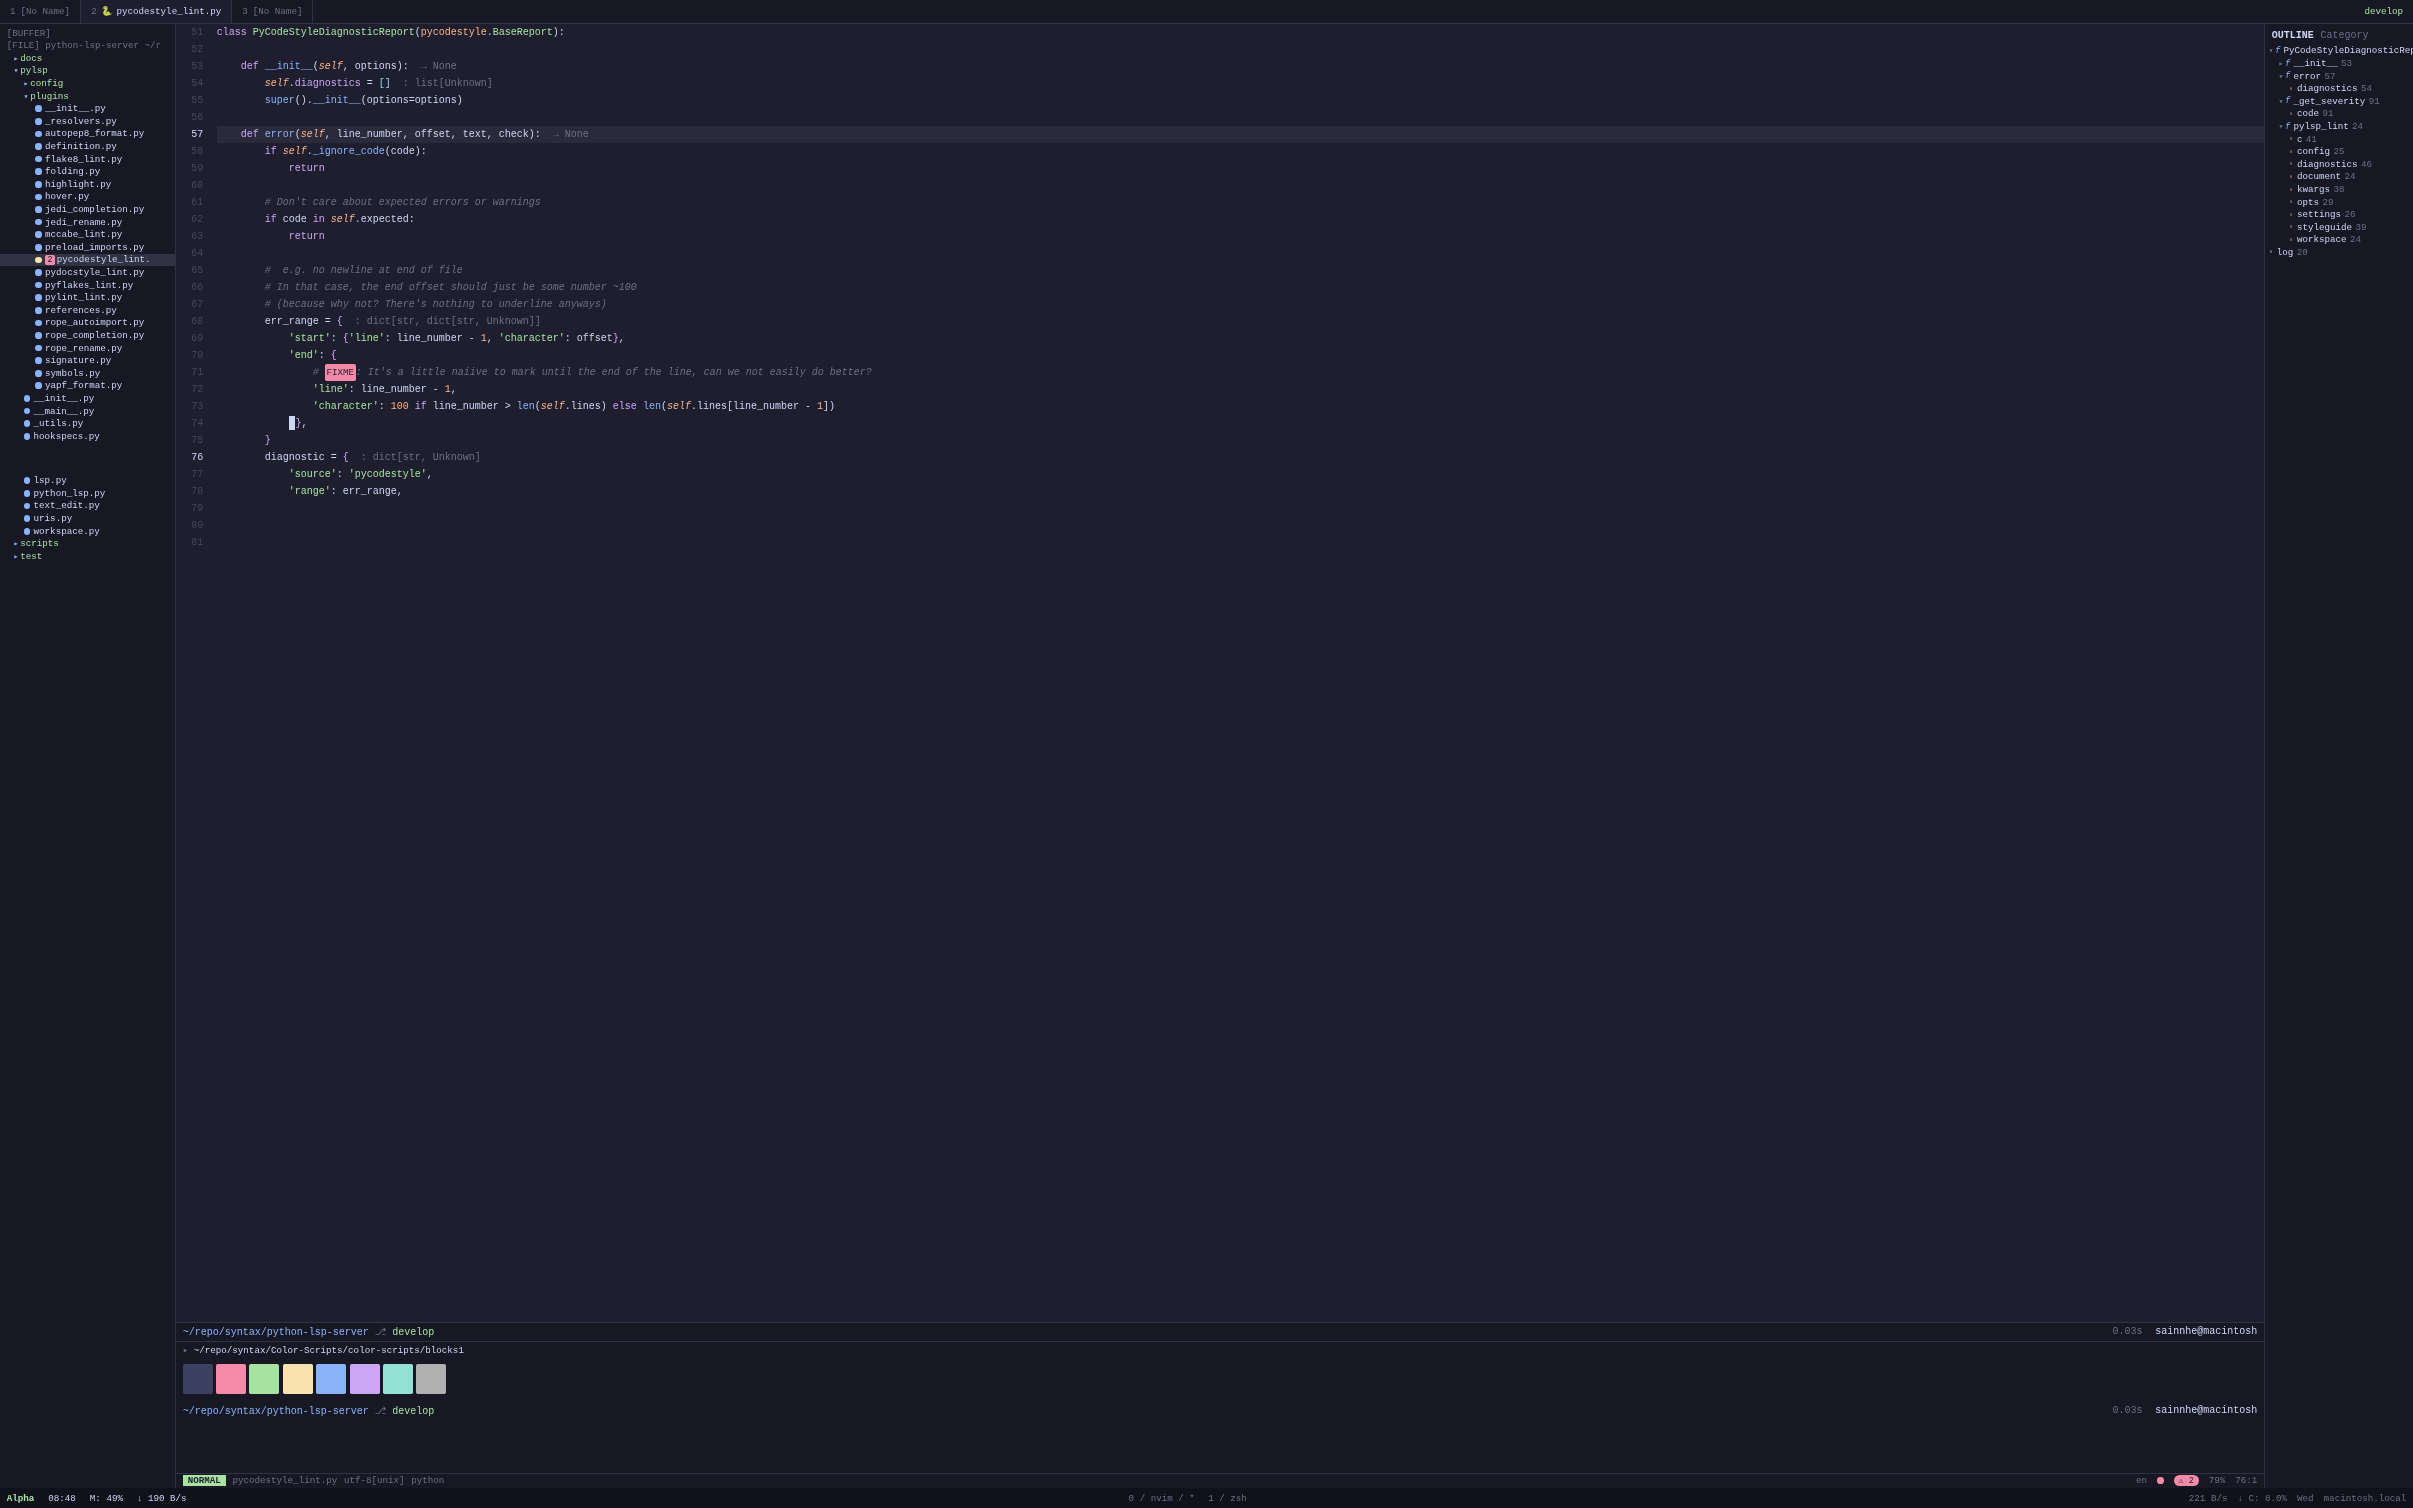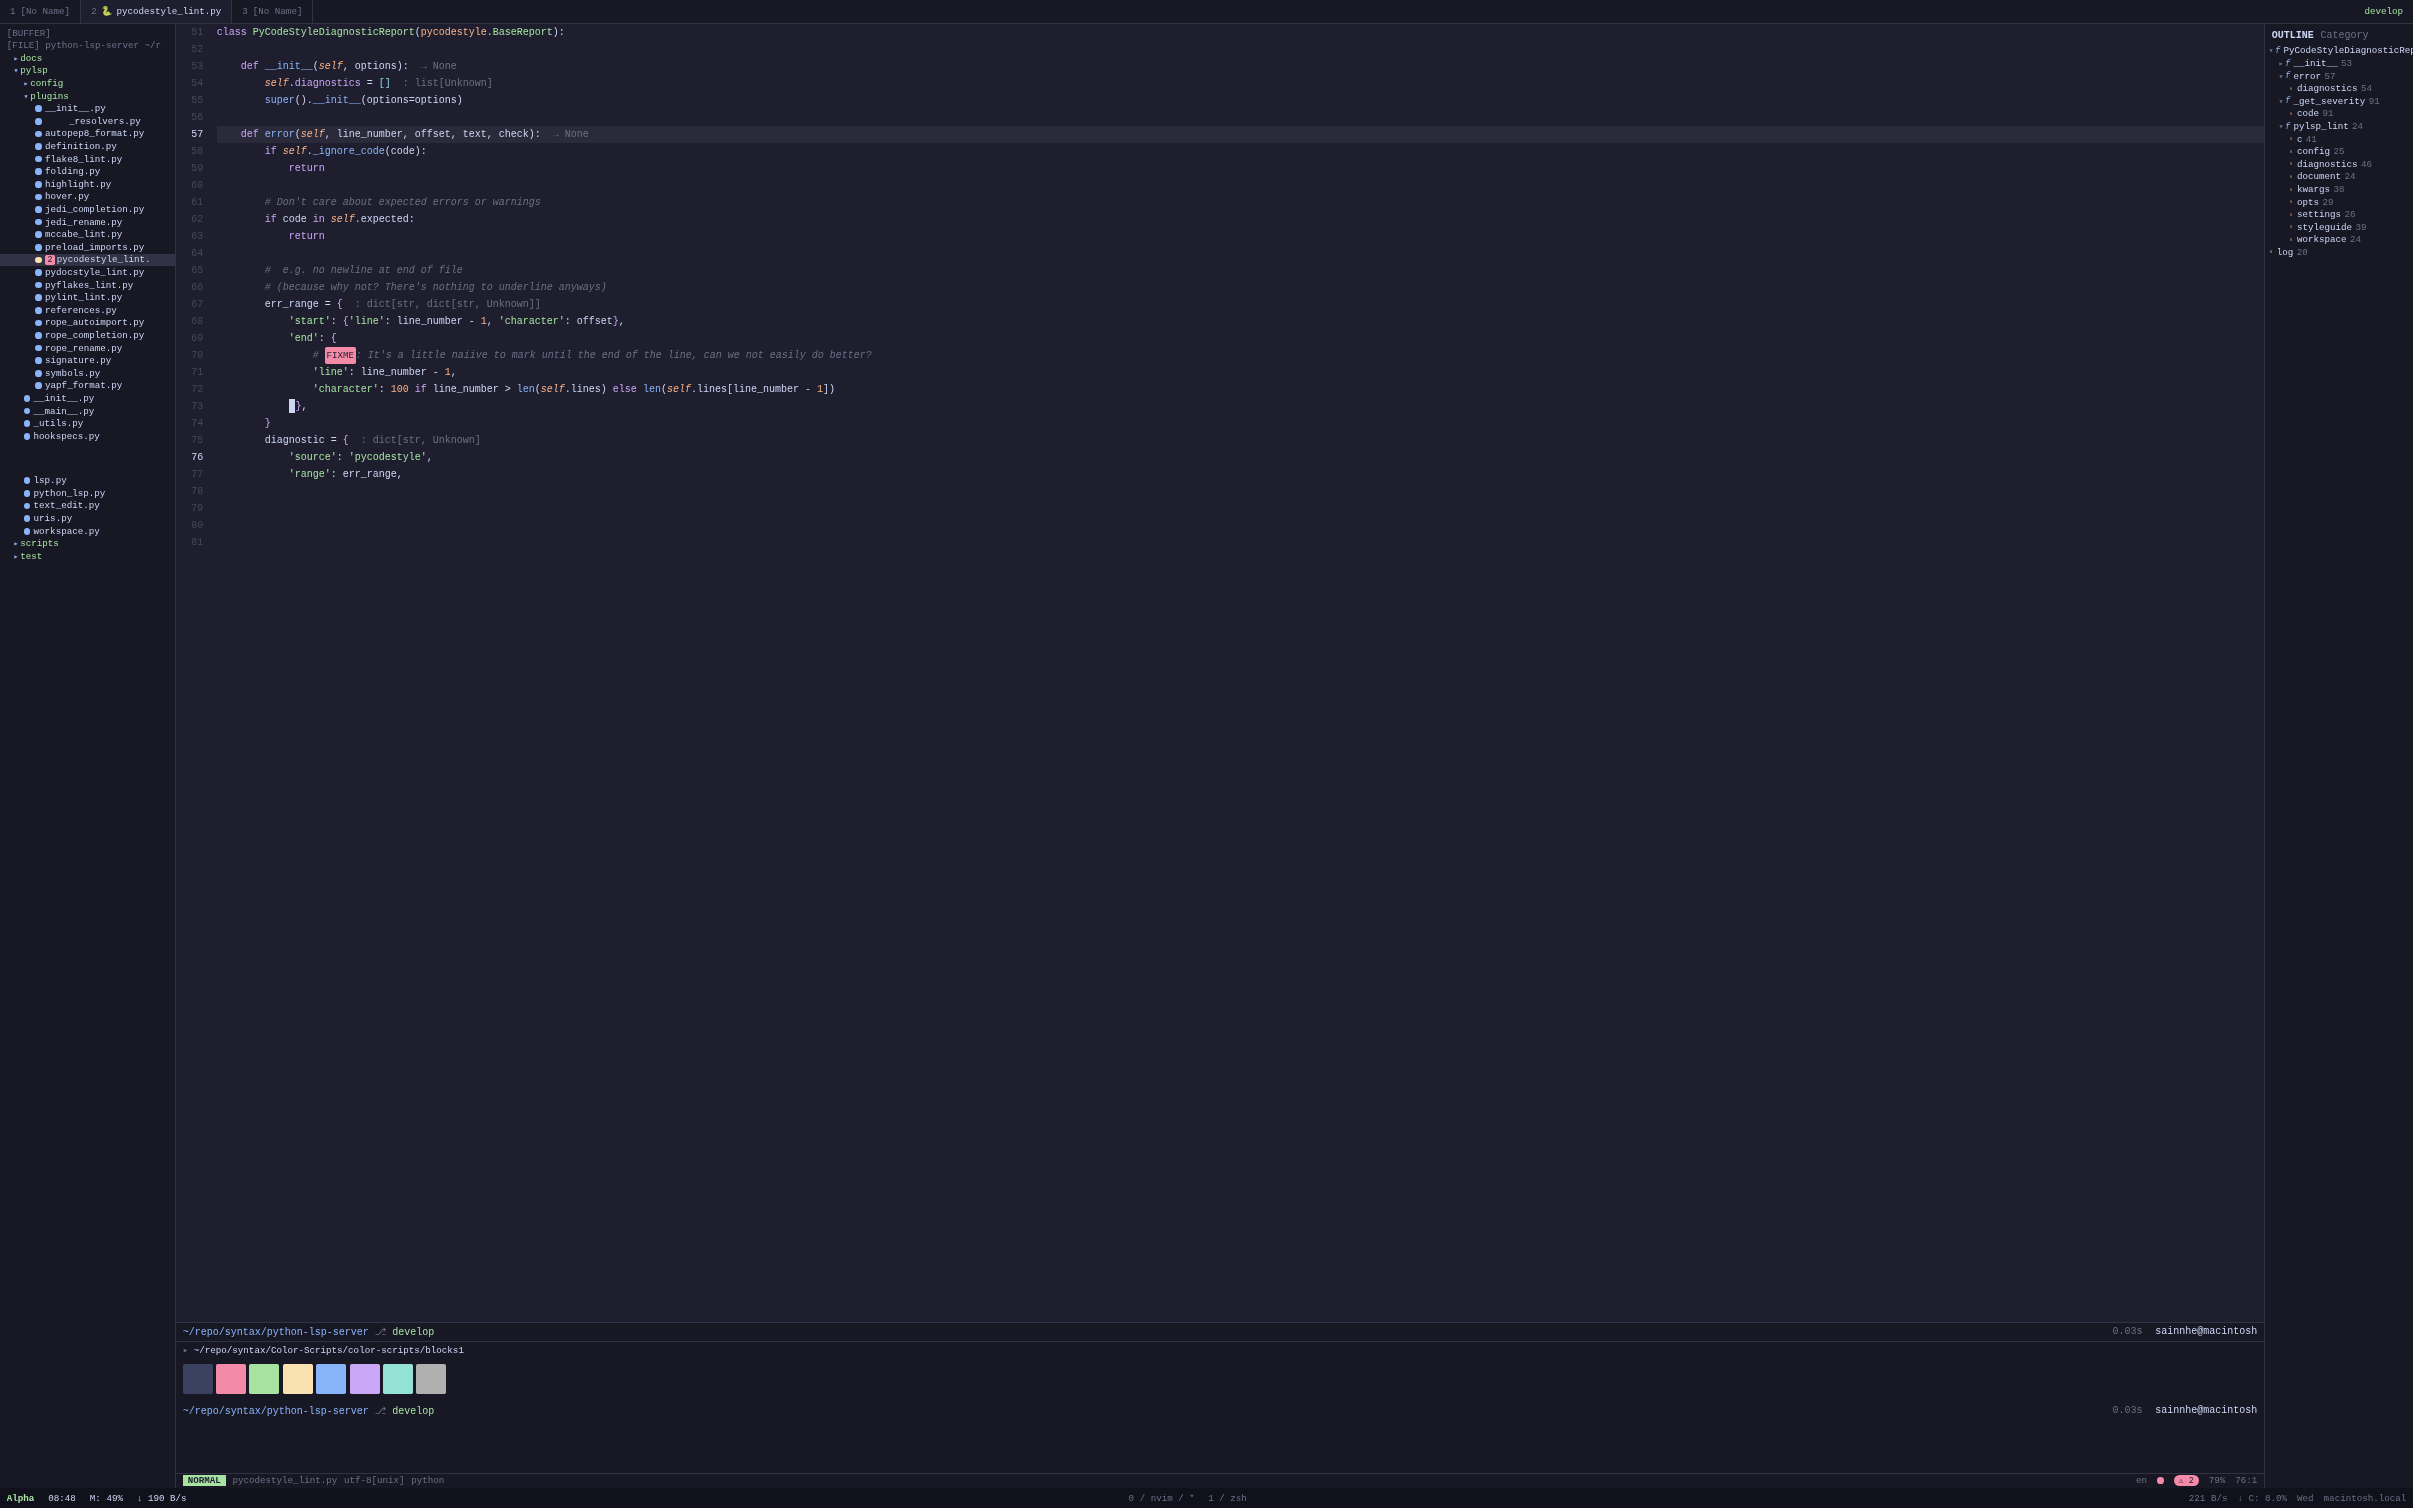--- a/index.html
+++ b/index.html
@@ -325,21 +325,21 @@
 
     <div class="sidebar-folder" style="padding-left:23.5px;">
       <span class="arrow">▾</span>
       <span style="color:#a6e3a1;">plugins</span>
     </div>
 
     <div class="sidebar-item" style="padding-left:35px;">
       <span class="dot dot-blue"></span>
       <span>__init__.py</span>
     </div>
-    <div class="sidebar-item" style="padding-left:35px;gap:24px;">
+    <div class="sidebar-item" style="padding-left:35px;">
       <span class="dot dot-blue"></span>
       <span>_resolvers.py</span>
     </div>
     <div class="sidebar-item" style="padding-left:35px;">
       <span class="dot dot-blue"></span>
       <span>autopep8_format.py</span>
     </div>
     <div class="sidebar-item" style="padding-left:35px;">
       <span class="dot dot-blue"></span>
       <span>definition.py</span>
@@ -531,20 +531,21 @@
 
           <div class="code-line"><span>        </span><span class="kw">if </span><span>code </span><span class="kw">in </span><span class="self">self</span><span>.expected:</span></div>
 
           <div class="code-line"><span>            </span><span class="kw">return</span></div>
 
           <div class="code-line"></div>
 
 
           <div class="code-line"><span>        </span><span class="cm">#  e.g. no newline at end of file</span></div>
 
+          <div class="code-line"><span>        </span><span class="cm"># In that case, the end offset should just be some number ~100</span></div>
 
           <div class="code-line"><span>        </span><span class="cm"># (because why not? There's nothing to underline anyways)</span></div>
 
           <div class="code-line"><span>        err_range = </span><span class="br">{</span><span style="color:#6c7086;">  : dict[str, dict[str, Unknown]]</span></div>
 
           <div class="code-line"><span>            </span><span class="st">'start'</span><span>: </span><span class="br">{</span><span class="st">'line'</span><span>: line_number - </span><span class="num">1</span><span>, </span><span class="st">'character'</span><span>: offset</span><span class="br">}</span><span>,</span></div>
 
           <div class="code-line"><span>            </span><span class="st">'end'</span><span>: </span><span class="br">{</span></div>
 
           <div class="code-line"><span>                </span><span class="cm"># </span><span class="fixme-badge">FIXME</span><span class="cm">: It's a little naiive to mark until the end of the line, can we not easily do better?</span></div>

